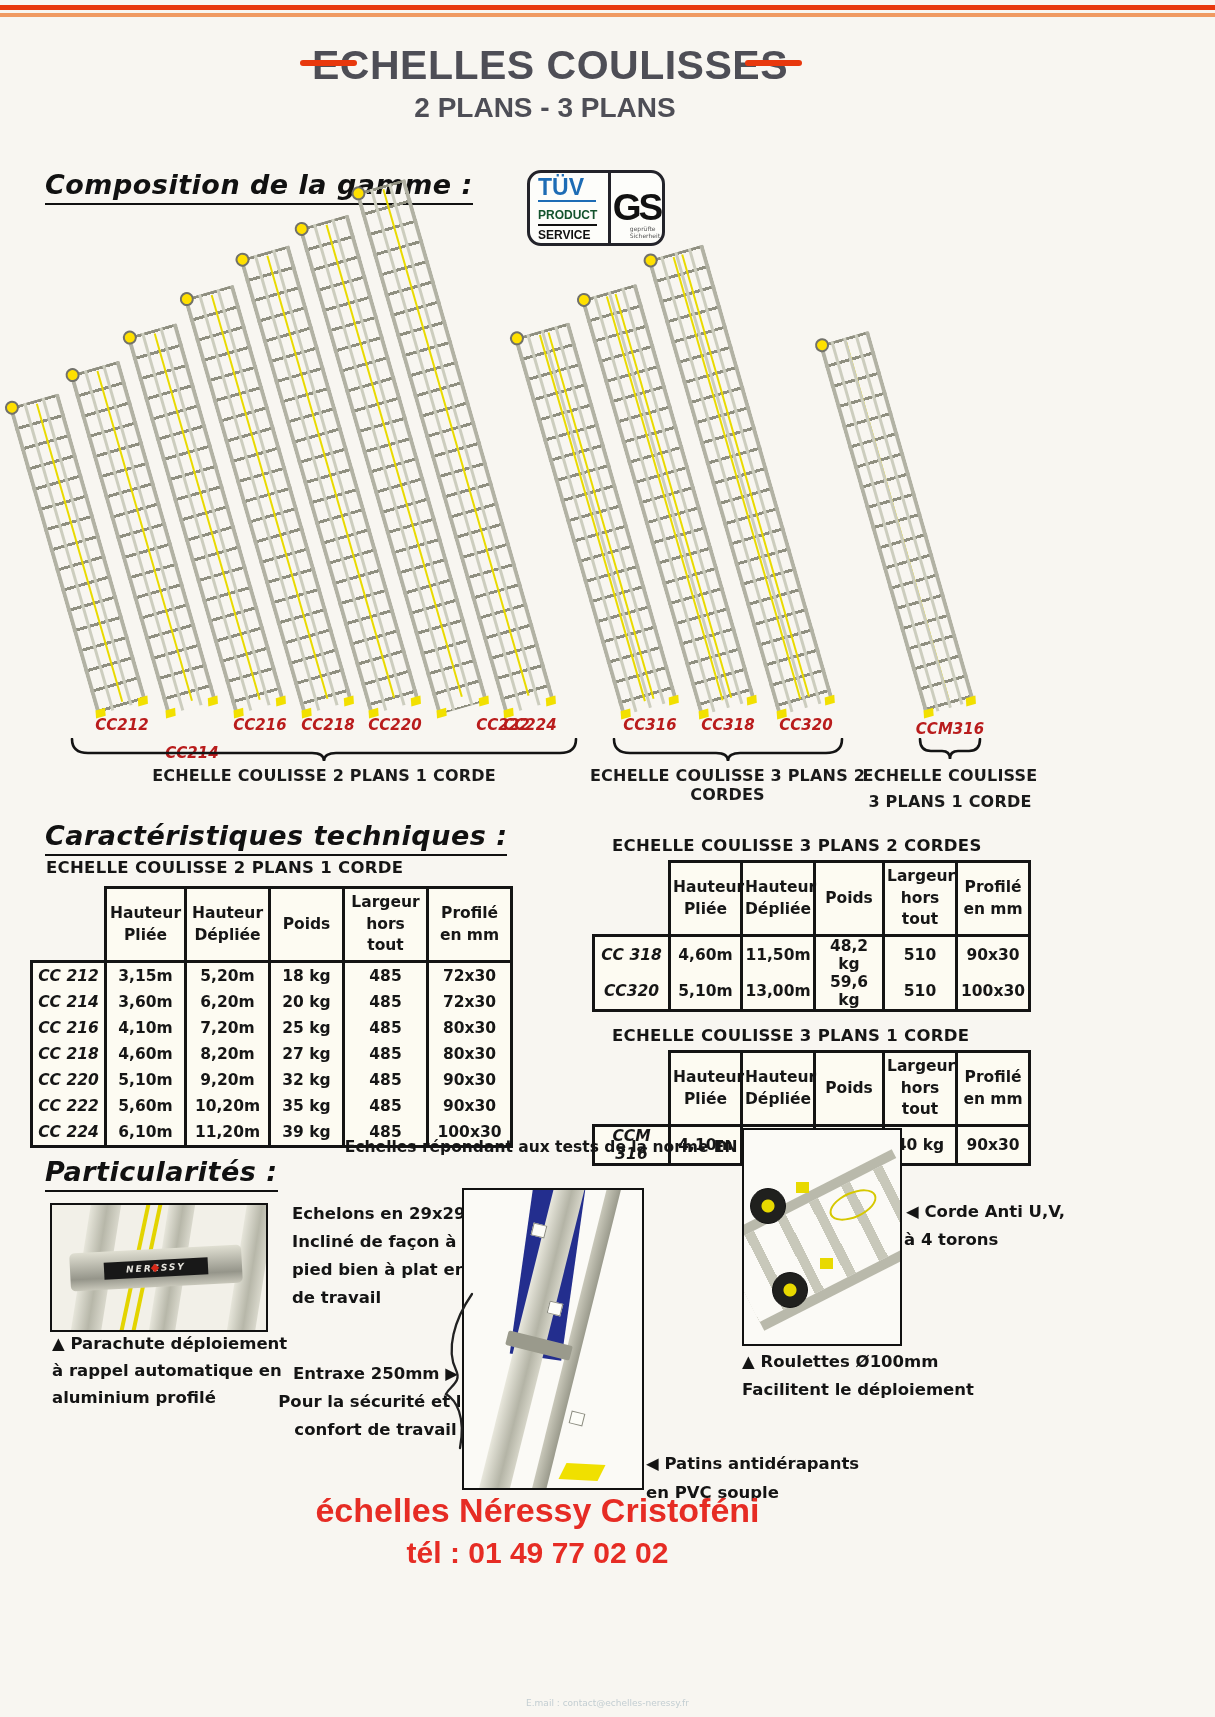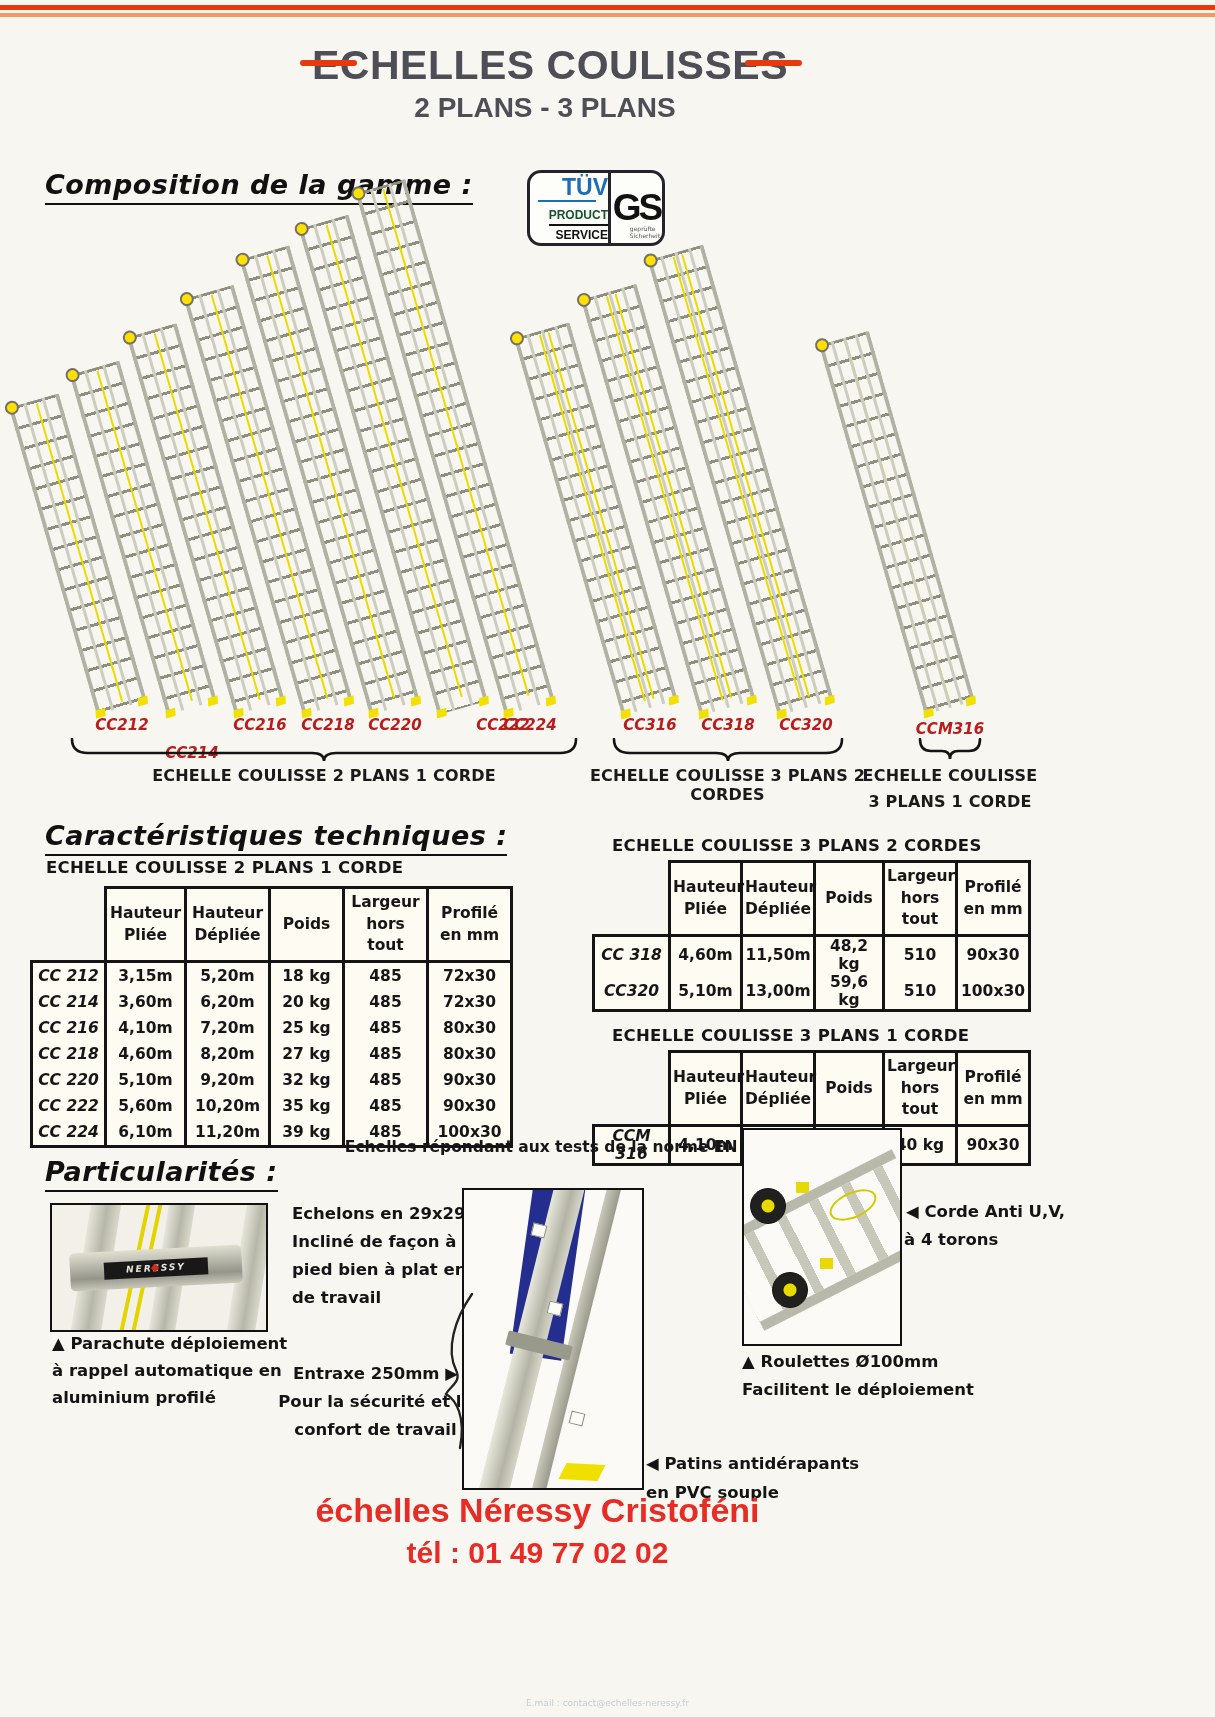--- a/index.html
+++ b/index.html
@@ -21,21 +21,21 @@
 
   .script-head{font-style:italic;font-weight:bold;font-size:27px;color:#111;
          border-bottom:2.5px solid #111;padding-bottom:3px;letter-spacing:.5px;}
   .h-gamme{left:45px;top:169px;}
   .h-tech{left:45px;top:820px;}
   .h-part{left:45px;top:1156px;}
 
   
   .tuv{left:527px;top:170px;width:132px;height:70px;border:3px solid #23232a;border-radius:14px;
        background:#fdfdfa;display:flex;}
-  .tuv-left{width:70px;padding:3px 0 0 8px;text-align:right;}
+  .tuv-left{width:70px;padding:3px 0 0 8px;}
   .tuv-word{font-family:"Liberation Sans",sans-serif;font-weight:800;font-size:23px;color:#1d6cb5;line-height:1;}
   .tuv-ul{width:58px;height:2px;background:#1d6cb5;margin:1px 0 2px 0;}
   .tuv-prod{font-family:"Liberation Sans",sans-serif;font-weight:800;font-size:12px;color:#14532d;
        border-bottom:2px solid #111;display:inline-block;line-height:1.3;}
   .tuv-serv{font-family:"Liberation Sans",sans-serif;font-weight:800;font-size:12px;color:#111;line-height:1.5;}
   .gs{position:relative;flex:1;border-left:3px solid #23232a;border-radius:0 11px 11px 0;
       display:flex;align-items:center;justify-content:center;}
   .gs-txt{font-family:"Liberation Sans",sans-serif;font-weight:900;font-size:37px;letter-spacing:-3px;color:#111;}
   .gs-sub{position:absolute;right:2px;bottom:4px;font-size:6px;line-height:1.05;color:#555;white-space:pre-line;}
 

